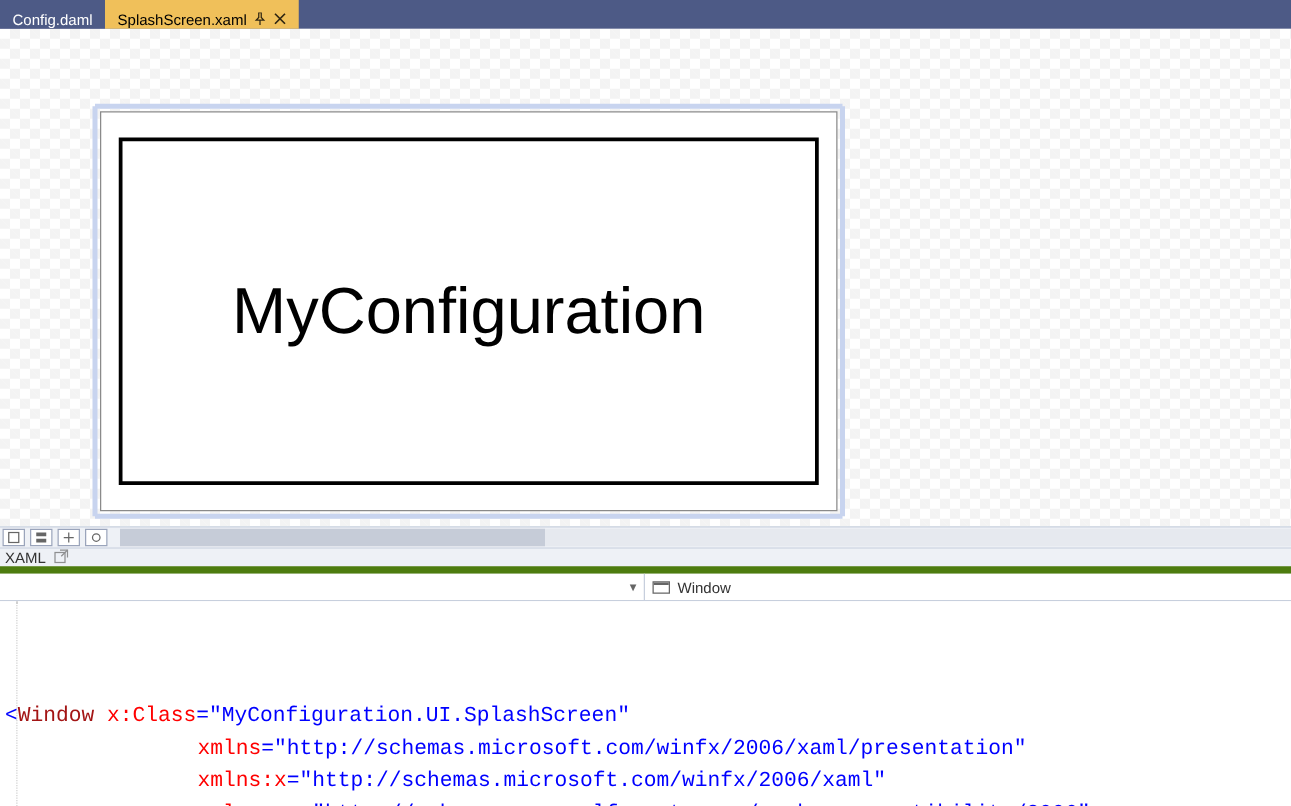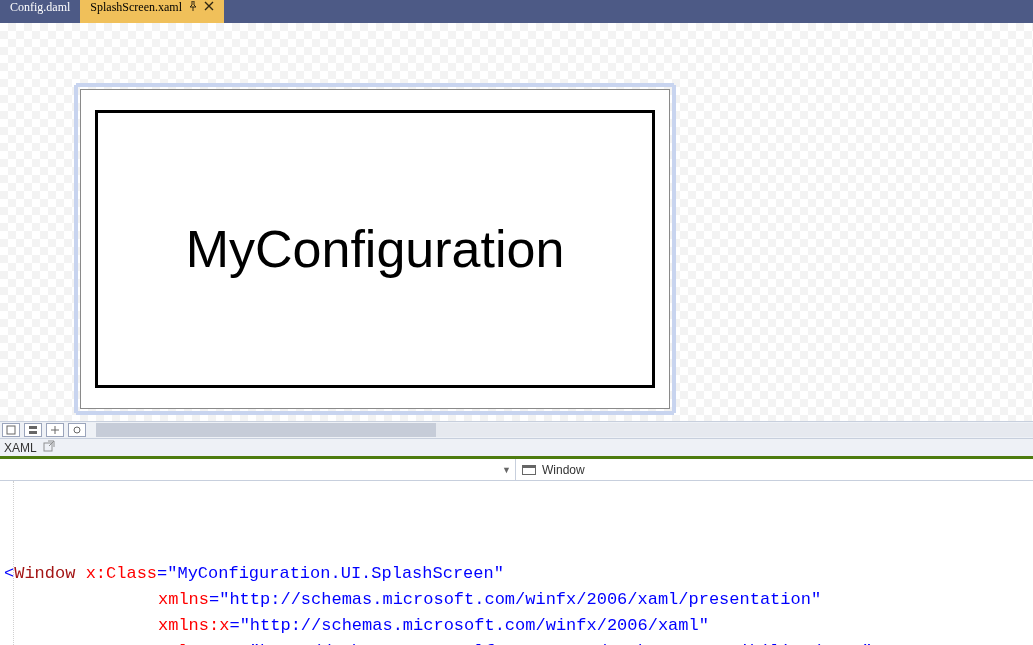--- a/index.html
+++ b/index.html
@@ -18,25 +18,24 @@
   .tabstrip {
     height: 23px;
     background: #4d5a86;
     display: flex;
     align-items: stretch;
     color: #fff;
     font-size: 12px;
   }
   .tab {
     display: flex;
-    align-items: flex-start;
+    align-items: flex-end;
     padding: 0 10px;
     gap: 6px;
     cursor: pointer;
-    font-family: Liberation Serif, serif;
   }
   .tab.inactive { background: #4d5a86; color: #fff; }
   .tab.active   { background: #f0c05a; color: #000; }
   .pin-icon { width:10px; height:10px; opacity:.8; }
   .close-icon { width:10px; height:10px; opacity:.8; }
 
   
   .designer {
     flex: 1 1 auto;
     position: relative;
@@ -108,21 +107,21 @@
     margin-left:6px;
     position:relative;
   }
   .hscroll-track { position:absolute; inset:0; background:#e6e9ef; }
   .hscroll-thumb { position:absolute; top:0; bottom:0; left:0; width:340px; background:#c6ccd8; }
 
   
   .xaml-header {
     height:20px;
     background:#eef1f6;
-    border-bottom:3px solid #4d7c0f;
+    border-bottom:6px solid #4d7c0f;
     display:flex;
     align-items:center;
     font-size:12px;
     color:#333;
     padding-left:4px;
     gap:6px;
   }
   .pop-icon { width:12px; height:12px; opacity:.7; }
 
   

